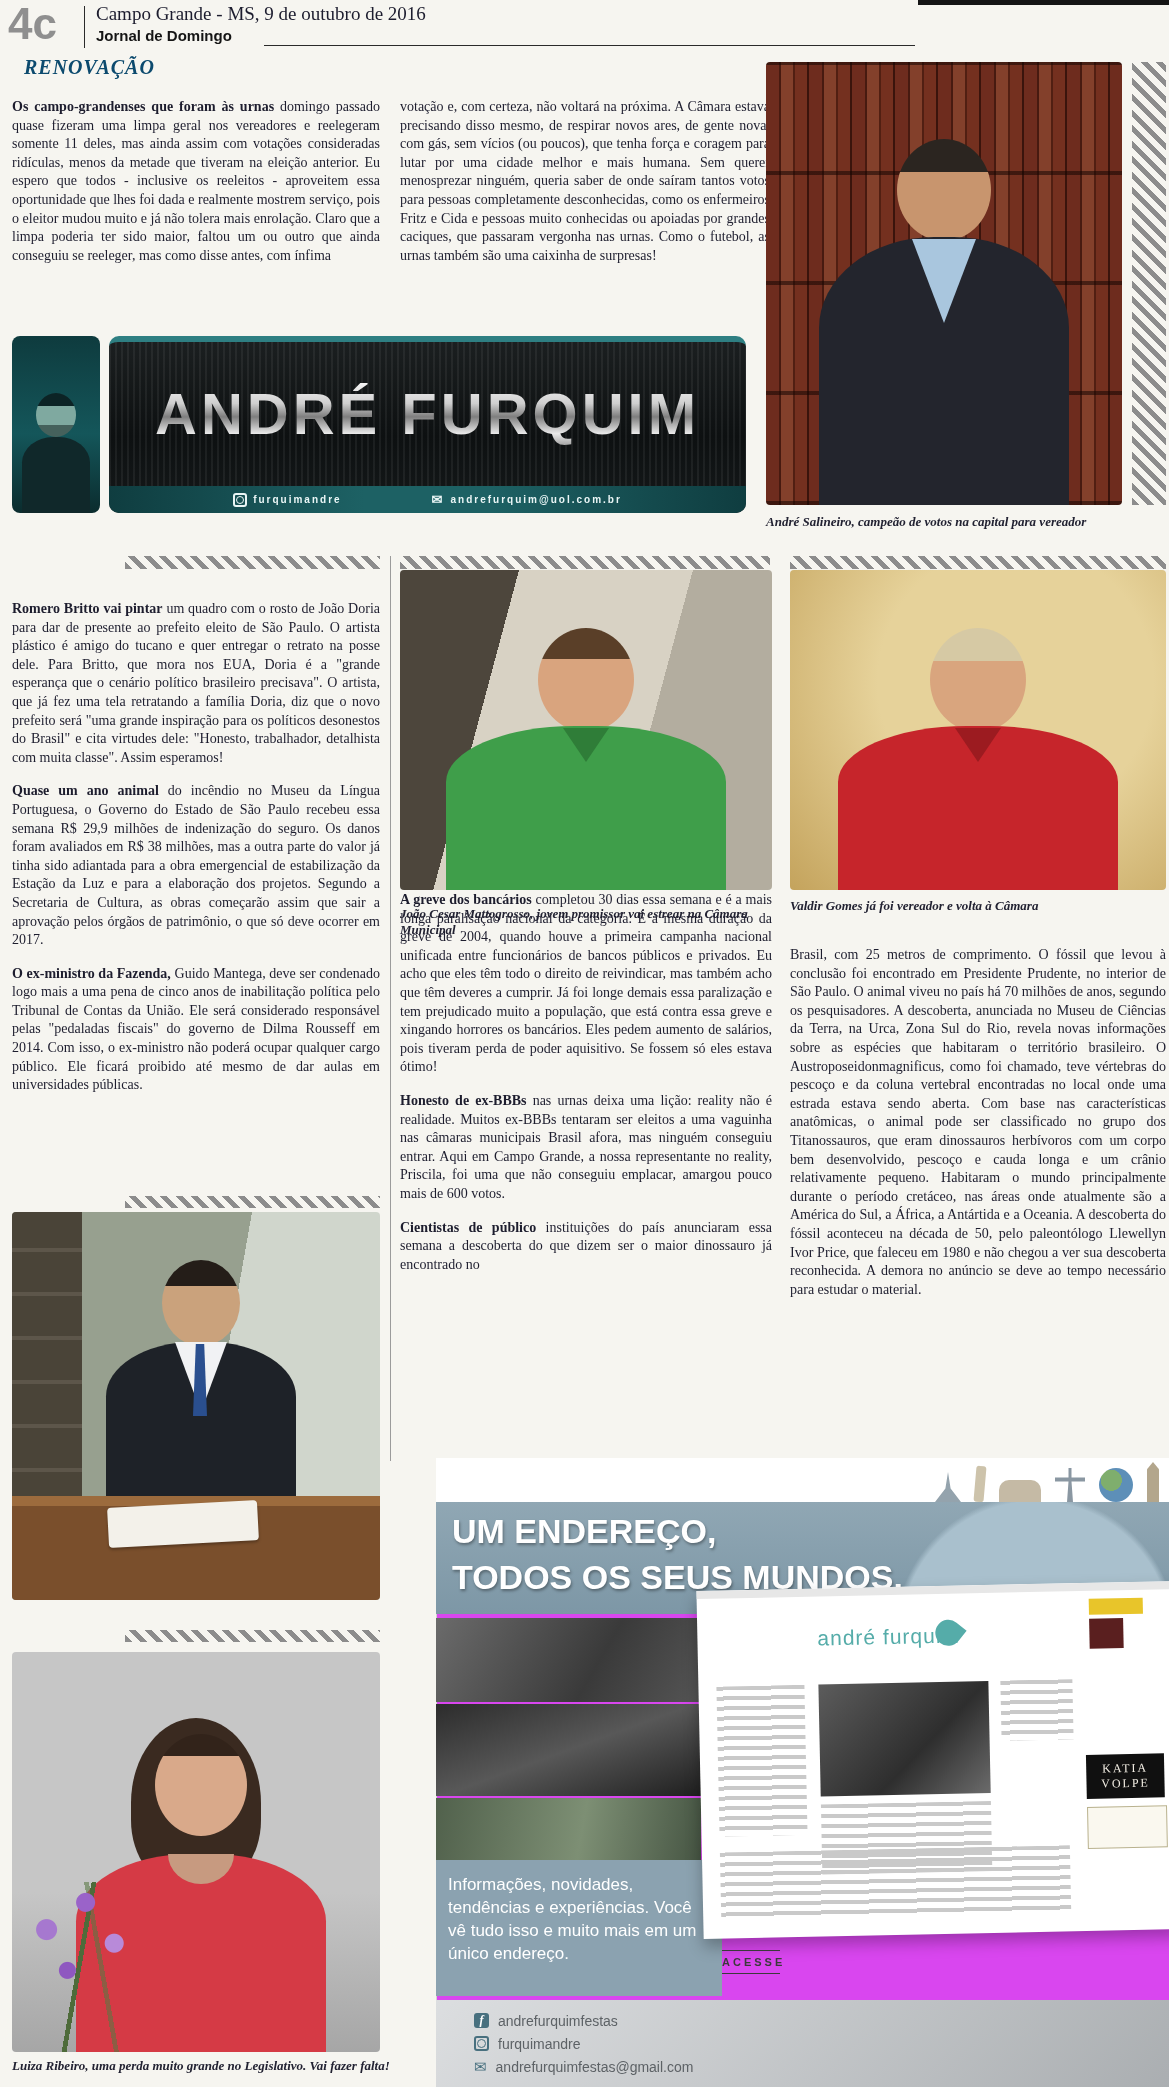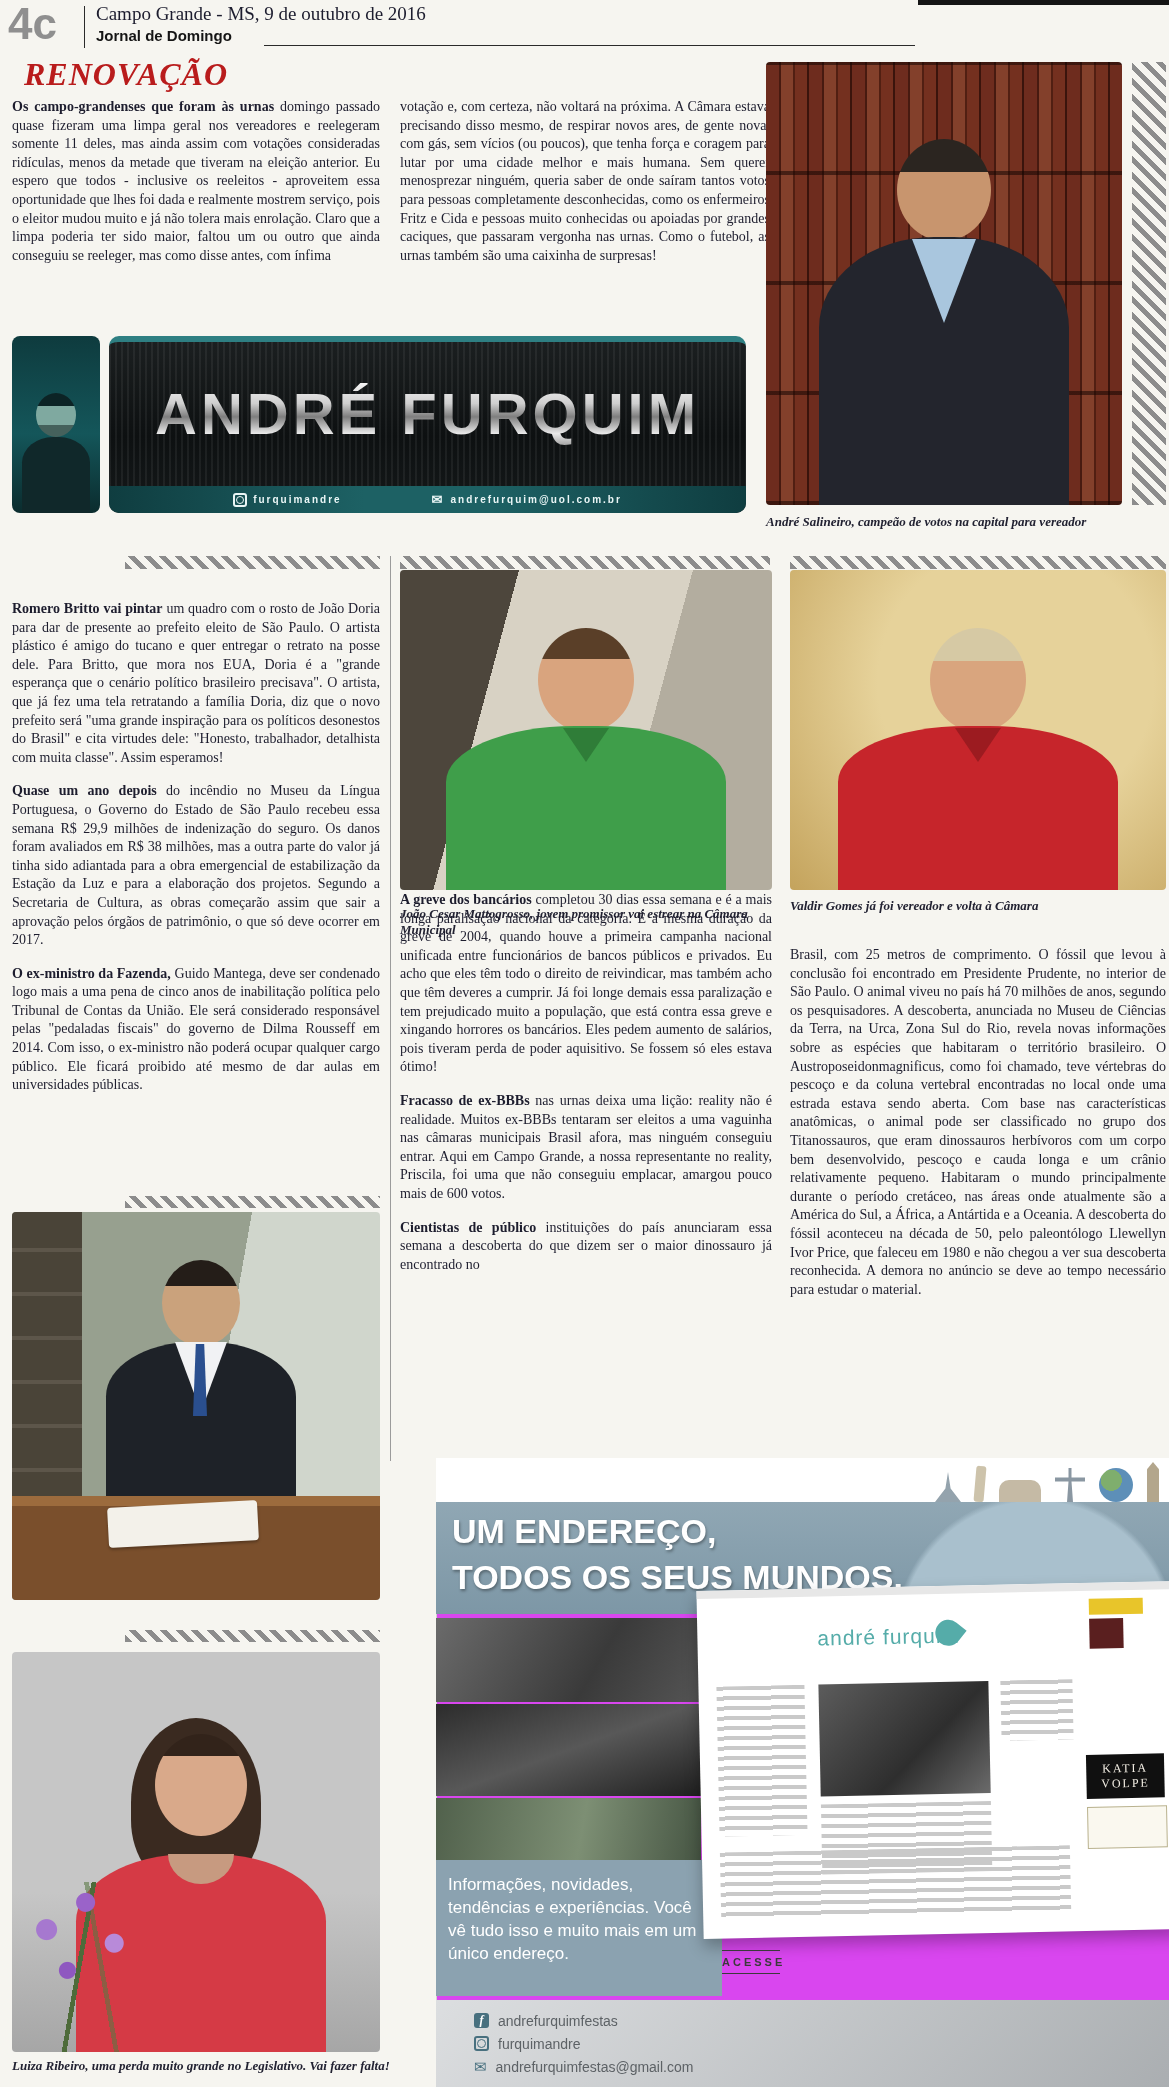--- a/index.html
+++ b/index.html
@@ -5,21 +5,21 @@
   html,body{margin:0;padding:0;background:#e9e8e3;}
   #page{position:relative;width:1169px;height:2087px;background:#f6f5f0;overflow:hidden;
         font-family:"Liberation Serif", serif;color:#1d1d2e;}
   .abs{position:absolute;}
   
   .edition{font-family:"Liberation Sans",sans-serif;font-weight:bold;font-size:44px;color:#8f8f8f;line-height:1;}
   .dateline{font-size:19px;color:#1c1c2e;}
   .publication{font-family:"Liberation Sans",sans-serif;font-weight:bold;font-size:15px;color:#151515;}
   .rule{background:#2a2a2a;}
   
-  .headline-sec{font-style:italic;font-weight:bold;font-size:32px;color:#b91c1c;letter-spacing:1px;}
+  .headline-sec{font-style:italic;font-weight:bold;font-size:20px;color:#0c4a6e;letter-spacing:1px;}
   .coltext{font-size:14px;line-height:18.6px;text-align:justify;}
   .coltext p{margin:0 0 15px 0;}
   .lead{font-weight:bold;}
   .caption{font-style:italic;font-weight:600;font-size:13px;color:#222232;}
   
   .hatch{background:repeating-linear-gradient(45deg,#8c8c8c 0 5px,rgba(0,0,0,0) 5px 11px);}
   .vrule{width:1px;background:#9b9b9b;}
   
   .photo{position:absolute;border-radius:4px;overflow:hidden;}
   .person{position:absolute;}
@@ -138,21 +138,21 @@
   <div class="abs hatch" style="left:1132px;top:62px;width:34px;height:443px;"></div>
 
   <div class="abs hatch" style="left:125px;top:556px;width:255px;height:13px;"></div>
   <div class="abs hatch" style="left:400px;top:556px;width:370px;height:13px;"></div>
   <div class="abs hatch" style="left:790px;top:556px;width:376px;height:13px;"></div>
   <div class="abs vrule" style="left:390px;top:556px;height:905px;"></div>
 
   <div class="abs coltext" style="left:12px;top:600px;width:368px;">
     <p><span class="lead">Romero Britto vai pintar</span>
       <span>um quadro com o rosto de João Doria para dar de presente ao prefeito eleito de São Paulo. O artista plástico é amigo do tucano e quer entregar o retrato na posse dele. Para Britto, que mora nos EUA, Doria é a "grande esperança que o cenário político brasileiro precisava". O artista, que já fez uma tela retratando a família Doria, diz que o novo prefeito será "uma grande inspiração para os políticos desonestos do Brasil" e cita virtudes dele: "Honesto, trabalhador, detalhista com muita classe". Assim esperamos!</span></p>
-    <p><span class="lead">Quase um ano depois</span>
+    <p><span class="lead">Quase um ano animal</span>
       <span>do incêndio no Museu da Língua Portuguesa, o Governo do Estado de São Paulo recebeu essa semana R$ 29,9 milhões de indenização do seguro. Os danos foram avaliados em R$ 38 milhões, mas a outra parte do valor já tinha sido adiantada para a obra emergencial de estabilização da Estação da Luz e para a elaboração dos projetos. Segundo a Secretaria de Cultura, as obras começarão assim que sair a aprovação pelos órgãos de patrimônio, o que só deve ocorrer em 2017.</span></p>
     <p><span class="lead">O ex-ministro da Fazenda,</span>
       <span>Guido Mantega, deve ser condenado logo mais a uma pena de cinco anos de inabilitação política pelo Tribunal de Contas da União. Ele será considerado responsável pelas "pedaladas fiscais" do governo de Dilma Rousseff em 2014. Com isso, o ex-ministro não poderá ocupar qualquer cargo público. Ele ficará proibido até mesmo de dar aulas em universidades públicas.</span></p>
   </div>
 
   <div class="photo" style="left:400px;top:570px;width:372px;height:320px;background:linear-gradient(105deg,#4d463c 0 26%,#d8d2c4 26% 64%,#b3ad9f 64%);">
     <div class="person" style="left:46px;bottom:0;width:280px;height:262px;">
       <div class="head" style="top:0;width:96px;height:104px;background:linear-gradient(180deg,#5a3f28 0 30%,#d9a47e 30%);"></div>
       <div class="torso" style="height:164px;background:#3f9e4a;"></div>
       <div class="vneck" style="top:100px;width:46px;height:34px;background:#2f7d38;"></div>
@@ -165,21 +165,21 @@
       <div class="head" style="top:0;width:96px;height:104px;background:linear-gradient(180deg,#d6c9a4 0 32%,#d9a57e 32%);"></div>
       <div class="torso" style="height:164px;background:#c6252b;"></div>
       <div class="vneck" style="top:100px;width:46px;height:34px;background:#9c1b20;"></div>
     </div>
   </div>
   <div class="abs caption" style="left:790px;top:898px;width:376px;">Valdir Gomes já foi vereador e volta à Câmara</div>
 
   <div class="abs coltext" style="left:400px;top:891px;width:372px;">
     <p><span class="lead">A greve dos bancários</span>
       <span>completou 30 dias essa semana e é a mais longa paralisação nacional da categoria. É a mesma duração da greve de 2004, quando houve a primeira campanha nacional unificada entre funcionários de bancos públicos e privados. Eu acho que eles têm todo o direito de reivindicar, mas também acho que têm deveres a cumprir. Já foi longe demais essa paralização e tem prejudicado muito a população, que está contra essa greve e xingando horrores os bancários. Eles pedem aumento de salários, pois tiveram perda de poder aquisitivo. Se fossem só eles estava ótimo!</span></p>
-    <p><span class="lead">Fracasso de ex-BBBs</span>
+    <p><span class="lead">Honesto de ex-BBBs</span>
       <span>nas urnas deixa uma lição: reality não é realidade. Muitos ex-BBBs tentaram ser eleitos a uma vaguinha nas câmaras municipais Brasil afora, mas ninguém conseguiu entrar. Aqui em Campo Grande, a nossa representante no reality, Priscila, foi uma que não conseguiu emplacar, amargou pouco mais de 600 votos.</span></p>
     <p><span class="lead">Cientistas de público</span>
       <span>instituições do país anunciaram essa semana a descoberta do que dizem ser o maior dinossauro já encontrado no</span></p>
   </div>
 
   <div class="abs coltext" style="left:790px;top:946px;width:376px;">
     <p><span>Brasil, com 25 metros de comprimento. O fóssil que levou à conclusão foi encontrado em Presidente Prudente, no interior de São Paulo. O animal viveu no país há 70 milhões de anos, segundo os pesquisadores. A descoberta, anunciada no Museu de Ciências da Terra, na Urca, Zona Sul do Rio, revela novas informações sobre as espécies que habitaram o território brasileiro. O Austroposeidonmagnificus, como foi chamado, teve vértebras do pescoço e da coluna vertebral encontradas no local onde uma estrada estava sendo aberta. Com base nas características anatômicas, o animal pode ser classificado no grupo dos Titanossauros, que eram dinossauros herbívoros com um corpo bem desenvolvido, pescoço e cauda longa e um crânio relativamente pequeno. Habitaram o mundo principalmente durante o período cretáceo, nas áreas onde atualmente são a América do Sul, a África, a Antártida e a Oceania. A descoberta do fóssil aconteceu na década de 50, pelo paleontólogo Llewellyn Ivor Price, que faleceu em 1980 e não chegou a ver sua descoberta reconhecida. A demora no anúncio se deve ao tempo necessário para estudar o material.</span></p>
   </div>
 
   <div class="abs hatch" style="left:125px;top:1196px;width:255px;height:12px;"></div>

